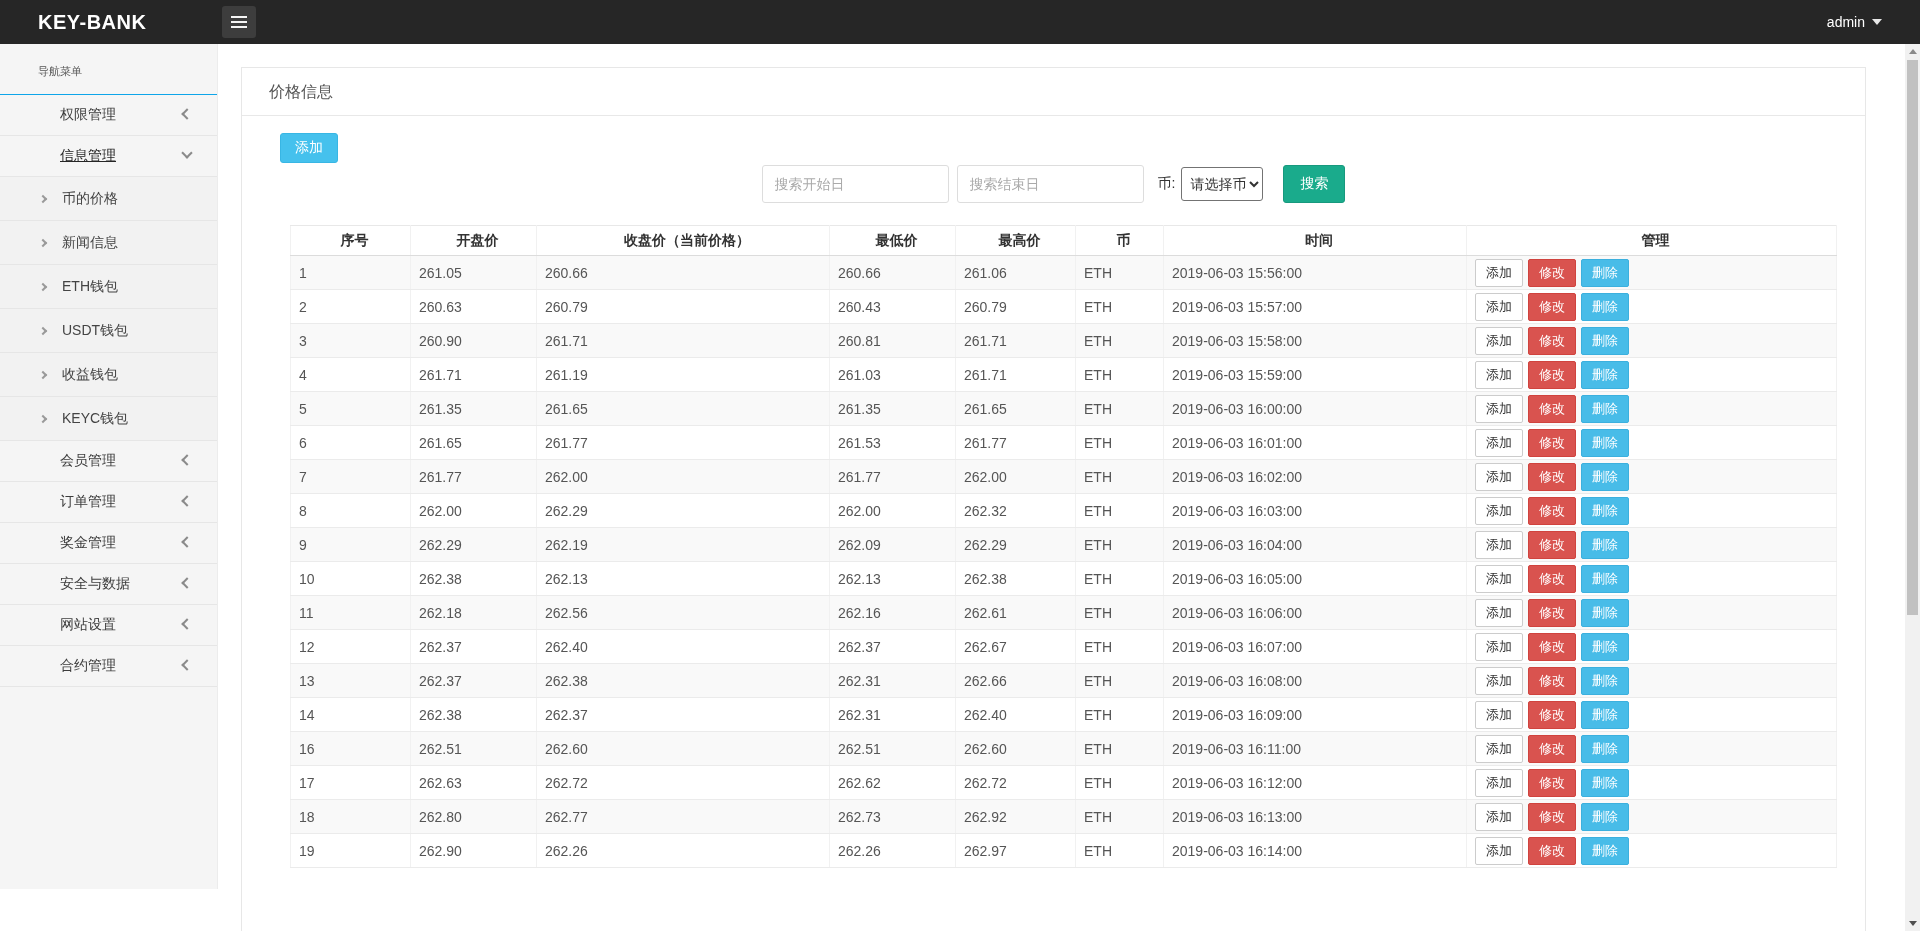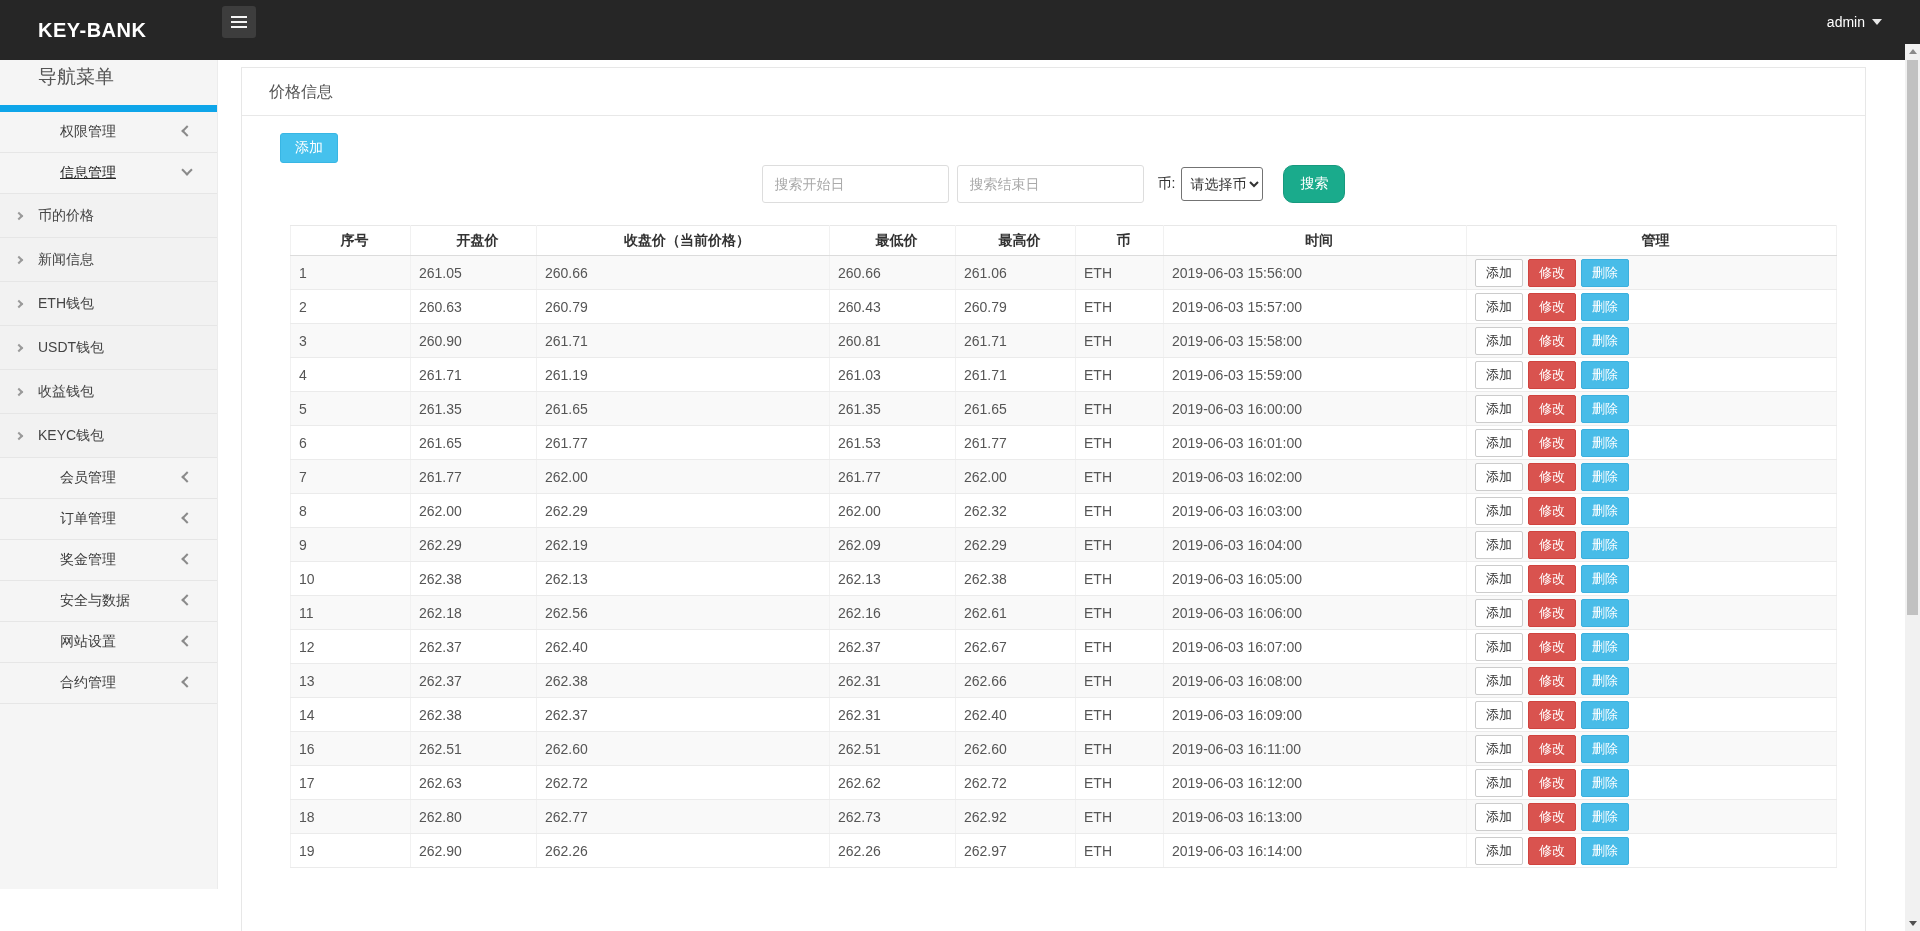--- a/index.html
+++ b/index.html
@@ -1,40 +1,40 @@
 <!DOCTYPE html>
 <html><head>
 <meta charset="utf-8">
 <style>
   * { margin:0; padding:0; box-sizing:border-box; }
   html,body { width:1920px; height:931px; overflow:hidden;
     font-family:"Liberation Sans","DejaVu Sans",sans-serif; background:#fff; }
 
   
-  .topbar { position:absolute; left:0; top:0; width:1920px; height:60px;
+  .topbar { position:absolute; left:0; top:0; width:1920px; height:44px;
     background:#262626; display:flex; align-items:center; z-index:5; }
   .brand { color:#fff; font-size:20px; font-weight:bold; margin-left:38px; letter-spacing:.5px; }
   .hamburger { position:absolute; left:222px; top:6px; width:34px; height:32px;
     background:#3d3d3d; border:none; border-radius:3px; cursor:pointer;
     display:flex; flex-direction:column; justify-content:center; align-items:center; gap:3px; }
   .hamburger span { display:block; width:16px; height:2px; background:#f5f5f5; }
   .user-menu { position:absolute; right:38px; top:0; height:44px; display:flex;
     align-items:center; gap:7px; color:#fff; font-size:14px; cursor:pointer; }
   .caret-down { width:0; height:0; border-left:5px solid transparent;
     border-right:5px solid transparent; border-top:6px solid #e8e8e8; }
 
   
   .sidebar { position:absolute; left:0; top:44px; width:218px; height:845px;
     background:#f5f5f5; border-right:1px solid #ececec; }
-  .nav-heading { padding:20px 0 15px 38px; font-size:19px; color:#555;
-    border-bottom:7px solid #0ea5e9; }
+  .nav-heading { padding:20px 0 15px 38px; font-size:11px; color:#555;
+    border-bottom:1px solid #0ea5e9; }
   .nav-item { position:relative; display:flex; align-items:center;
     border-bottom:1px solid #e6e6e6; cursor:pointer; color:#3c3c3c; font-size:14px; }
   .nav-item.group { height:41px; padding-left:60px; }
-  .nav-item.sub { height:44px; padding-left:16px; background:#f2f2f2; color:#444; }
+  .nav-item.sub { height:44px; padding-left:40px; background:#f2f2f2; color:#444; }
   .nav-item.active .nav-label { text-decoration:underline; color:#262626; }
   .chev { display:inline-block; width:8px; height:8px;
     border-right:2px solid #8a8a8a; border-bottom:2px solid #8a8a8a; }
   .chev.pos-right { position:absolute; right:26px; top:50%; margin-top:-5px; }
   .chev.dir-left { transform:rotate(135deg); }
   .chev.dir-down { transform:rotate(45deg); margin-top:-7px; }
   .chev.dir-right { transform:rotate(-45deg); width:6px; height:6px; margin-right:16px; border-color:#9a9a9a; }
 
   
   .content { position:absolute; left:218px; top:44px; width:1702px; height:759px; background:#fff; }
@@ -51,21 +51,21 @@
   .search-row { display:flex; justify-content:center; align-items:center; margin-top:2px; }
   .search-input { width:187px; height:38px; border:1px solid #ddd; border-radius:3px;
     padding:0 12px; font-size:14px; color:#555; margin-right:8px;
     font-family:"Liberation Sans","DejaVu Sans",sans-serif; }
   .search-input::placeholder { color:#aaa; }
   .coin-label { font-size:14px; color:#333; margin:0 6px 0 6px; }
   .coin-select { width:82px; height:34px; border:1px solid #737373; border-radius:3px;
     font-size:14px; color:#333; margin-right:20px; padding-left:4px;
     font-family:"Liberation Sans","DejaVu Sans",sans-serif; background:#fff; }
   .btn-search { width:62px; height:38px; background:#1aab8c; border:1px solid #17997e;
-    color:#fff; font-size:14px; border-radius:10px; cursor:pointer; }
+    color:#fff; font-size:14px; border-radius:3px; cursor:pointer; }
 
   
   table.price-table { margin-top:22px; border-collapse:collapse; table-layout:fixed;
     width:1546px; font-size:14px; }
   .price-table th { height:30px; text-align:center; font-weight:bold; color:#333;
     padding:0 0 0 8px; border-top:1px solid #e8e8e8; border-bottom:1px solid #dcdcdc;
     border-left:1px solid #f1f1f1; border-right:1px solid #f1f1f1; background:#fff; }
   .price-table td { height:34px; color:#555; padding:0 0 0 8px;
     border-bottom:1px solid #ebebeb; border-left:1px solid #f1f1f1;
     border-right:1px solid #f1f1f1; }

